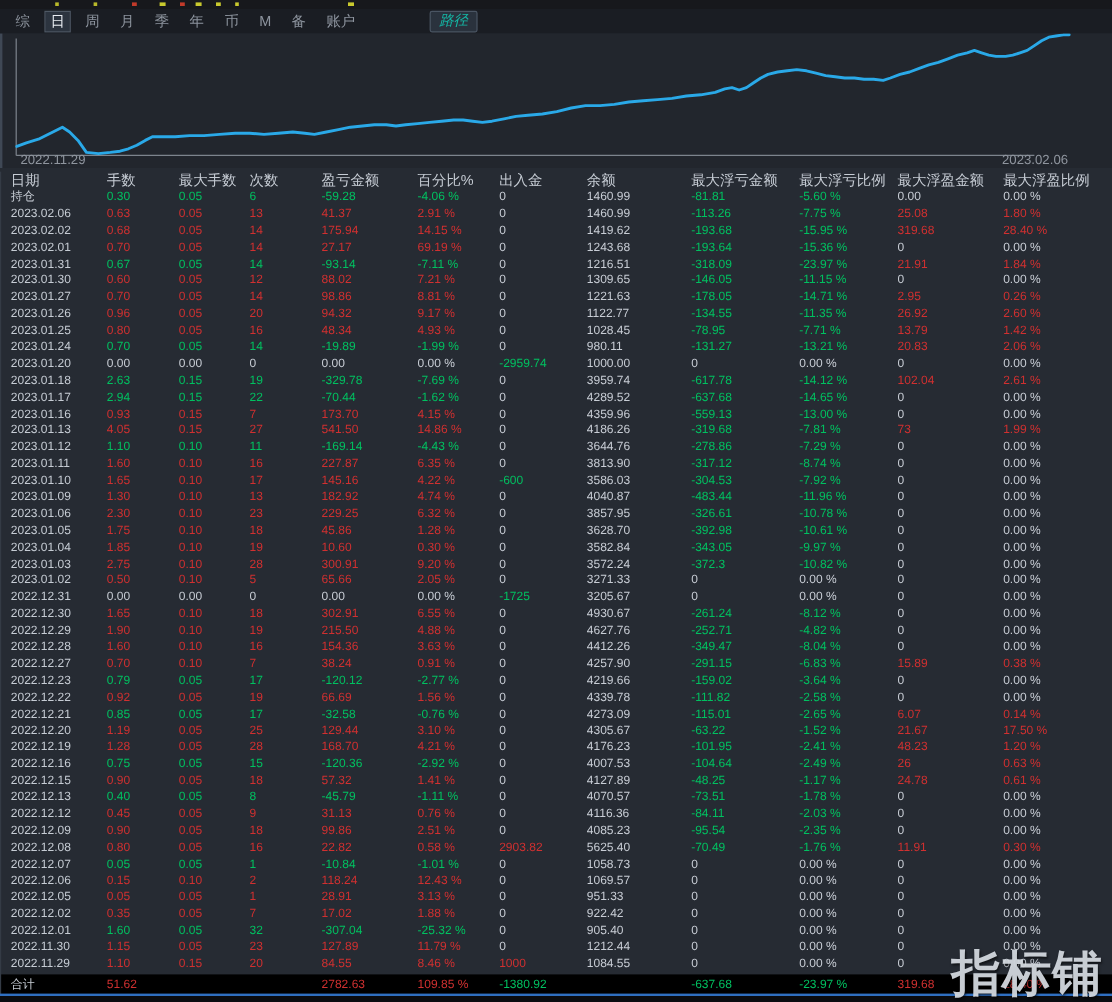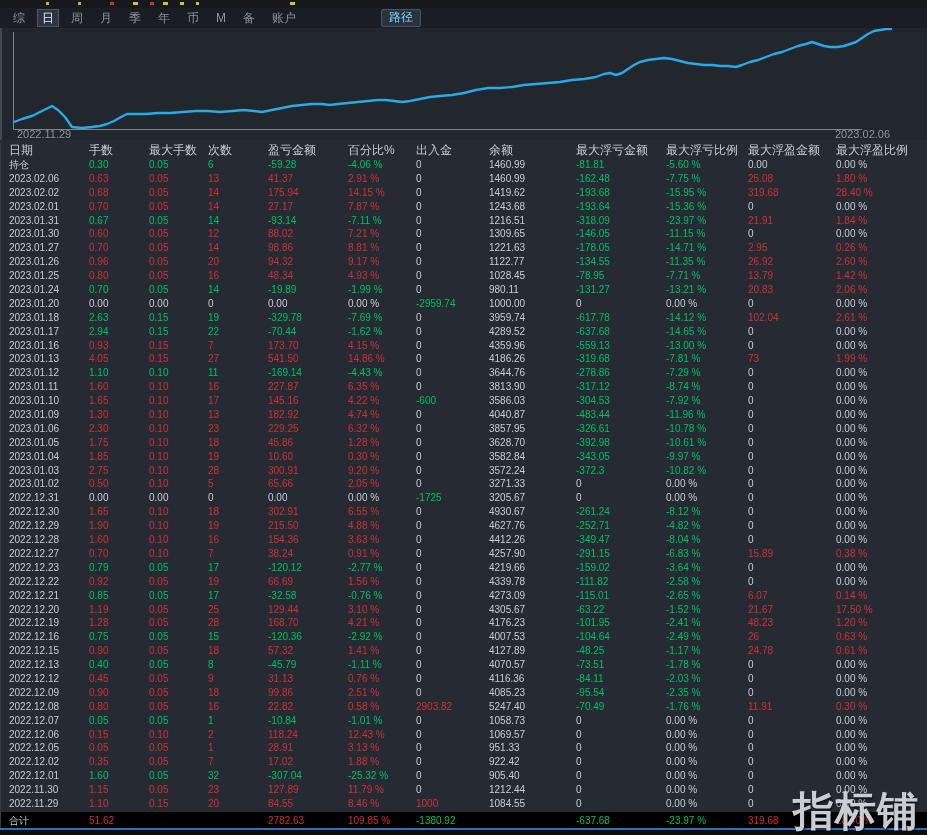--- a/index.html
+++ b/index.html
@@ -4,22 +4,22 @@
 <style>
   html,body{margin:0;padding:0;}
   body{width:927px;height:835px;background:#262b33;overflow:hidden;position:relative;
        font-family:"Liberation Sans","DejaVu Sans",sans-serif;color:#c6ccd4;}
   .strip{position:absolute;top:0;left:0;width:927px;height:8px;background:#17181c;}
   .frag{position:absolute;top:2px;height:3px;}
   .tabbar{position:absolute;top:8px;left:0;width:927px;height:20px;background:#1a1d23;
           display:flex;align-items:center;}
   .tab{color:#8d949e;font-size:12px;margin-left:9px;padding:1px 4px;line-height:14px;}
   .tab.active{background:#2c343f;color:#e9edf2;outline:1px solid #4e5864;}
-  .pathbtn{margin-left:81px;background:#2a323d;border:1px solid #4a5563;color:#7dd3fc;
-           font-size:12px;padding:0 7px;height:16px;line-height:15px;border-radius:2px;}
+  .pathbtn{margin-left:58px;background:#2a323d;border:1px solid #4a5563;color:#14b8a6;
+           font-size:12px;padding:0 7px;height:16px;line-height:15px;border-radius:2px;font-style:italic;}
   .chart{position:absolute;top:28px;left:0;width:927px;height:112px;background:#22262d;
          border-left:2px solid #3f4855;box-sizing:border-box;}
   .chart svg{position:absolute;top:0;left:-2px;}
   .axis-label{position:absolute;font-size:11px;color:#8f959e;top:100px;}
   .axis-label.start{left:15px;}
   .axis-label.end{left:833px;}
   .table{position:absolute;top:143px;left:0;width:927px;border-left:1px solid #343b45;box-sizing:border-box;}
   .trow{display:grid;grid-template-columns:80px 60px 59px 60px 80px 68px 73px 87px 90px 82px 88px 1fr;
         padding-left:8px;height:13.9px;line-height:13.9px;font-size:10px;white-space:nowrap;overflow:hidden;}
   .thead{height:15px;line-height:15px;font-size:12px;color:#c6ccd4;}
@@ -104,21 +104,21 @@
       </div>
       <div class="trow">
         <span class="c-d">2023.02.06</span>
         <span class="c-r">0.63</span>
         <span class="c-r">0.05</span>
         <span class="c-r">13</span>
         <span class="c-r">41.37</span>
         <span class="c-r">2.91 %</span>
         <span class="c-w">0</span>
         <span class="c-w">1460.99</span>
-        <span class="c-g">-162.48</span>
+        <span class="c-g">-113.26</span>
         <span class="c-g">-7.75 %</span>
         <span class="c-r">25.08</span>
         <span class="c-r">1.80 %</span>
       </div>
       <div class="trow">
         <span class="c-d">2023.02.02</span>
         <span class="c-r">0.68</span>
         <span class="c-r">0.05</span>
         <span class="c-r">14</span>
         <span class="c-r">175.94</span>
@@ -129,21 +129,21 @@
         <span class="c-g">-15.95 %</span>
         <span class="c-r">319.68</span>
         <span class="c-r">28.40 %</span>
       </div>
       <div class="trow">
         <span class="c-d">2023.02.01</span>
         <span class="c-r">0.70</span>
         <span class="c-r">0.05</span>
         <span class="c-r">14</span>
         <span class="c-r">27.17</span>
-        <span class="c-r">7.87 %</span>
+        <span class="c-r">69.19 %</span>
         <span class="c-w">0</span>
         <span class="c-w">1243.68</span>
         <span class="c-g">-193.64</span>
         <span class="c-g">-15.36 %</span>
         <span class="c-w">0</span>
         <span class="c-w">0.00 %</span>
       </div>
       <div class="trow">
         <span class="c-d">2023.01.31</span>
         <span class="c-g">0.67</span>
@@ -635,21 +635,21 @@
         <span class="c-w">0.00 %</span>
       </div>
       <div class="trow">
         <span class="c-d">2022.12.08</span>
         <span class="c-r">0.80</span>
         <span class="c-r">0.05</span>
         <span class="c-r">16</span>
         <span class="c-r">22.82</span>
         <span class="c-r">0.58 %</span>
         <span class="c-r">2903.82</span>
-        <span class="c-w">5247.40</span>
+        <span class="c-w">5625.40</span>
         <span class="c-g">-70.49</span>
         <span class="c-g">-1.76 %</span>
         <span class="c-r">11.91</span>
         <span class="c-r">0.30 %</span>
       </div>
       <div class="trow">
         <span class="c-d">2022.12.07</span>
         <span class="c-g">0.05</span>
         <span class="c-g">0.05</span>
         <span class="c-g">1</span>

